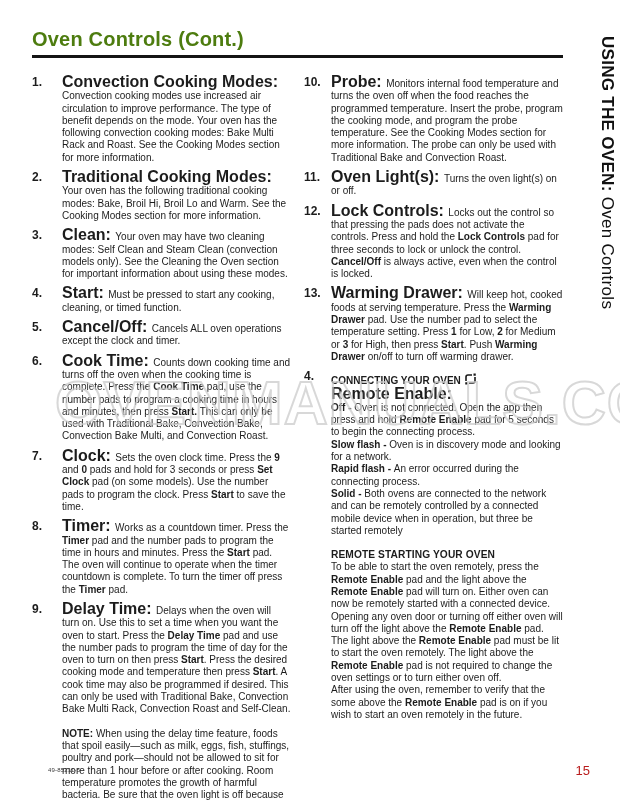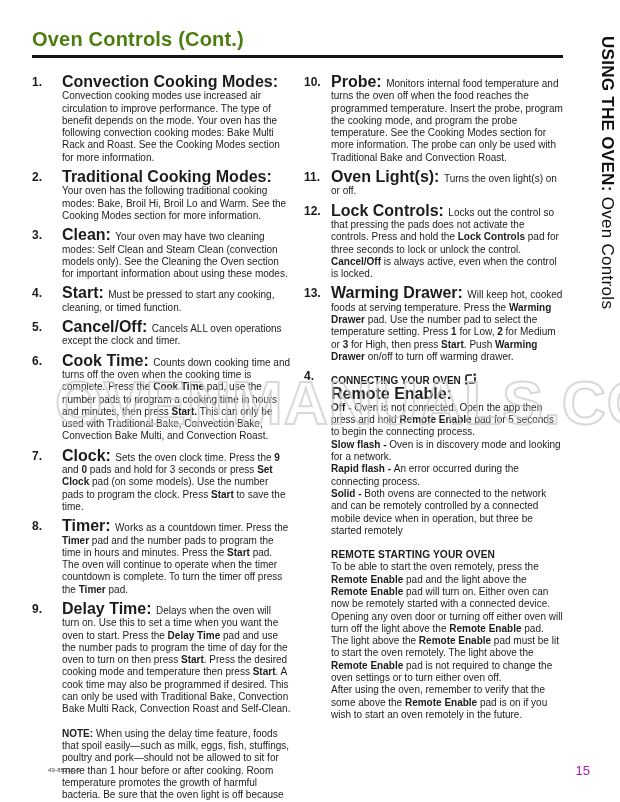--- a/index.html
+++ b/index.html
@@ -48,21 +48,21 @@
   .watermark {
     position:absolute; top:368px; left:55px; z-index:6; pointer-events:none;
     font-size:61px; font-weight:bold; letter-spacing:1px;
     color:rgba(255,255,255,0.08);
     -webkit-text-stroke:2px #cccccc;
     opacity:0.75; white-space:nowrap;
   }
 
   
   .doc-code { position:absolute; left:48px; bottom:29px; font-size:6px; color:#3a3a3a; letter-spacing:0.2px; }
-  .page-num { position:absolute; right:30px; bottom:24px; font-size:13px; color:#a21caf; }
+  .page-num { position:absolute; right:30px; bottom:24px; font-size:13px; color:#b91c1c; }
 </style>
 </head>
 <body>
 
 <div class="page">
 
   <aside class="sidebar">
     <span class="bold">USING THE OVEN:</span><span> Oven Controls</span>
   </aside>
 

